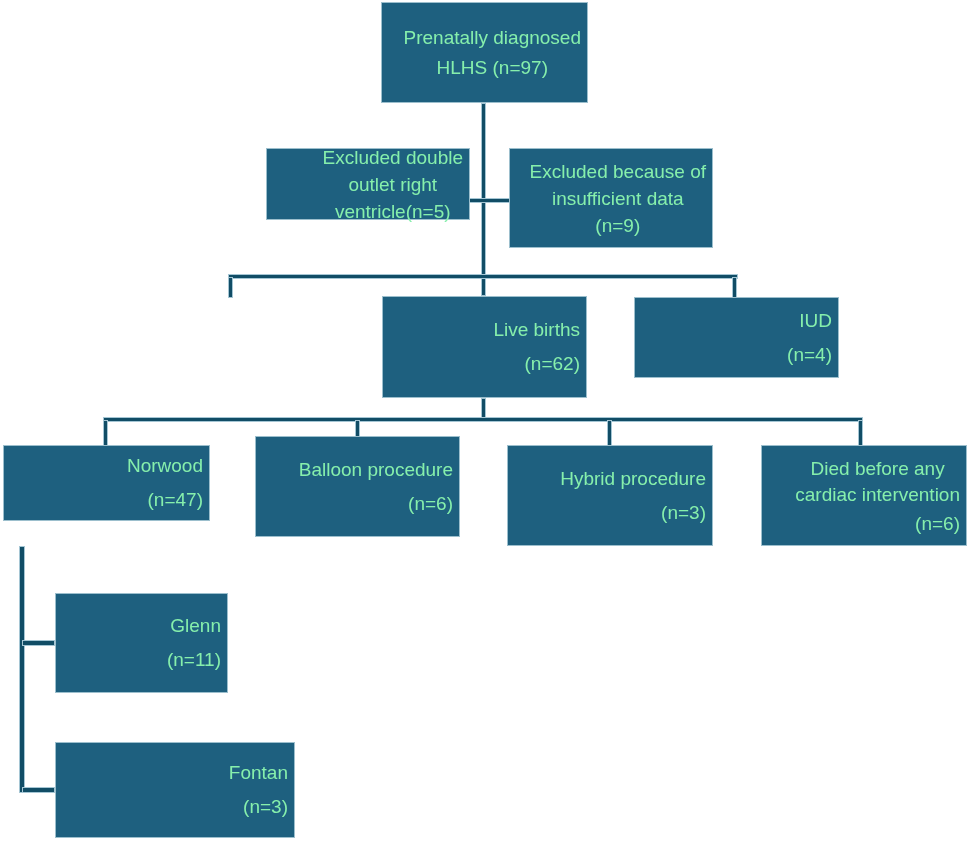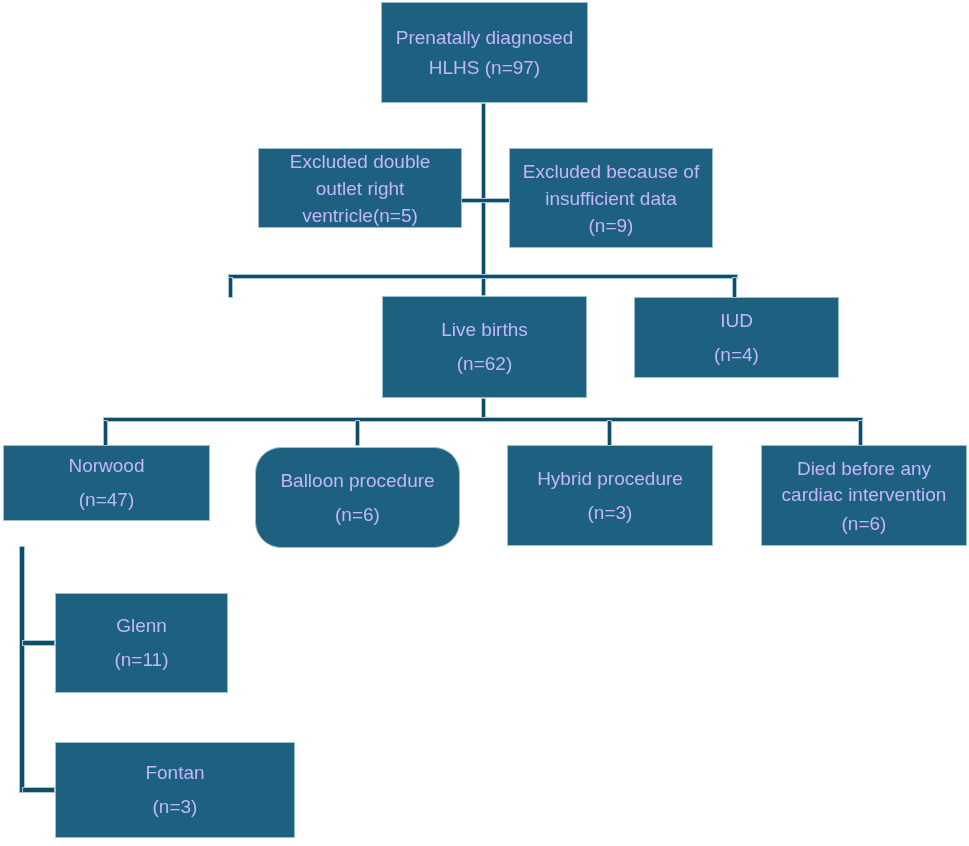--- a/index.html
+++ b/index.html
@@ -12,24 +12,24 @@
     height: 846px;
     background: #ffffff;
     overflow: hidden;
   }
 
   
   .node {
     position: absolute;
     background: #1E607F;
     border: 1.5px solid #9CBFCD;
-    color: #c4b5fd;
+    color: #86efac;
     display: flex;
     flex-direction: column;
-    align-items: center;
+    align-items: flex-end;
     justify-content: center;
     text-align: center;
     font-size: 19px;
     padding: 2px 6px;
   }
   .t-lines { white-space: pre-line; }
   .lh-root  { line-height: 30px; }
   .lh-tight { line-height: 27px; }
   .lh-died  { line-height: 26px; }
   .box-count { margin-top: 12px; line-height: 22px; }
@@ -61,21 +61,21 @@
   <div class="line" style="left:858px; top:420px; width:5px;  height:26px;"></div>
   <div class="line" style="left:19px;  top:546px; width:6px;  height:247px;"></div>
   <div class="line" style="left:22px;  top:640px; width:33px; height:6px;"></div>
   <div class="line" style="left:22px;  top:787px; width:33px; height:6px;"></div>
 
   <div class="node" style="left:381px; top:2px; width:207px; height:101px;">
     <div class="t-lines lh-root">Prenatally diagnosed
 HLHS (n=97)</div>
   </div>
 
-  <div class="node" style="left:258px; top:148px; width:204px; height:80px;">
+  <div class="node" style="left:266px; top:148px; width:204px; height:72px;">
     <div class="t-lines lh-tight">Excluded double
 outlet right
 ventricle(n=5)</div>
   </div>
   <div class="node" style="left:509px; top:148px; width:204px; height:100px;">
     <div class="t-lines lh-tight">Excluded because of
 insufficient data
 (n=9)</div>
   </div>
 
@@ -85,21 +85,21 @@
   </div>
   <div class="node" style="left:634px; top:297px; width:205px; height:81px;">
     <div class="box-label">IUD</div>
     <div class="box-count">(n=4)</div>
   </div>
 
   <div class="node" style="left:3px; top:445px; width:207px; height:76px;">
     <div class="box-label">Norwood</div>
     <div class="box-count">(n=47)</div>
   </div>
-  <div class="node" style="left:255px; top:447px; width:205px; height:101px;border-radius:26px;">
+  <div class="node" style="left:255px; top:436px; width:205px; height:101px;">
     <div class="box-label">Balloon procedure</div>
     <div class="box-count">(n=6)</div>
   </div>
   <div class="node" style="left:507px; top:445px; width:206px; height:101px;">
     <div class="box-label">Hybrid procedure</div>
     <div class="box-count">(n=3)</div>
   </div>
   <div class="node" style="left:761px; top:445px; width:206px; height:101px;">
     <div class="t-lines lh-died">Died before any
 cardiac intervention</div>

